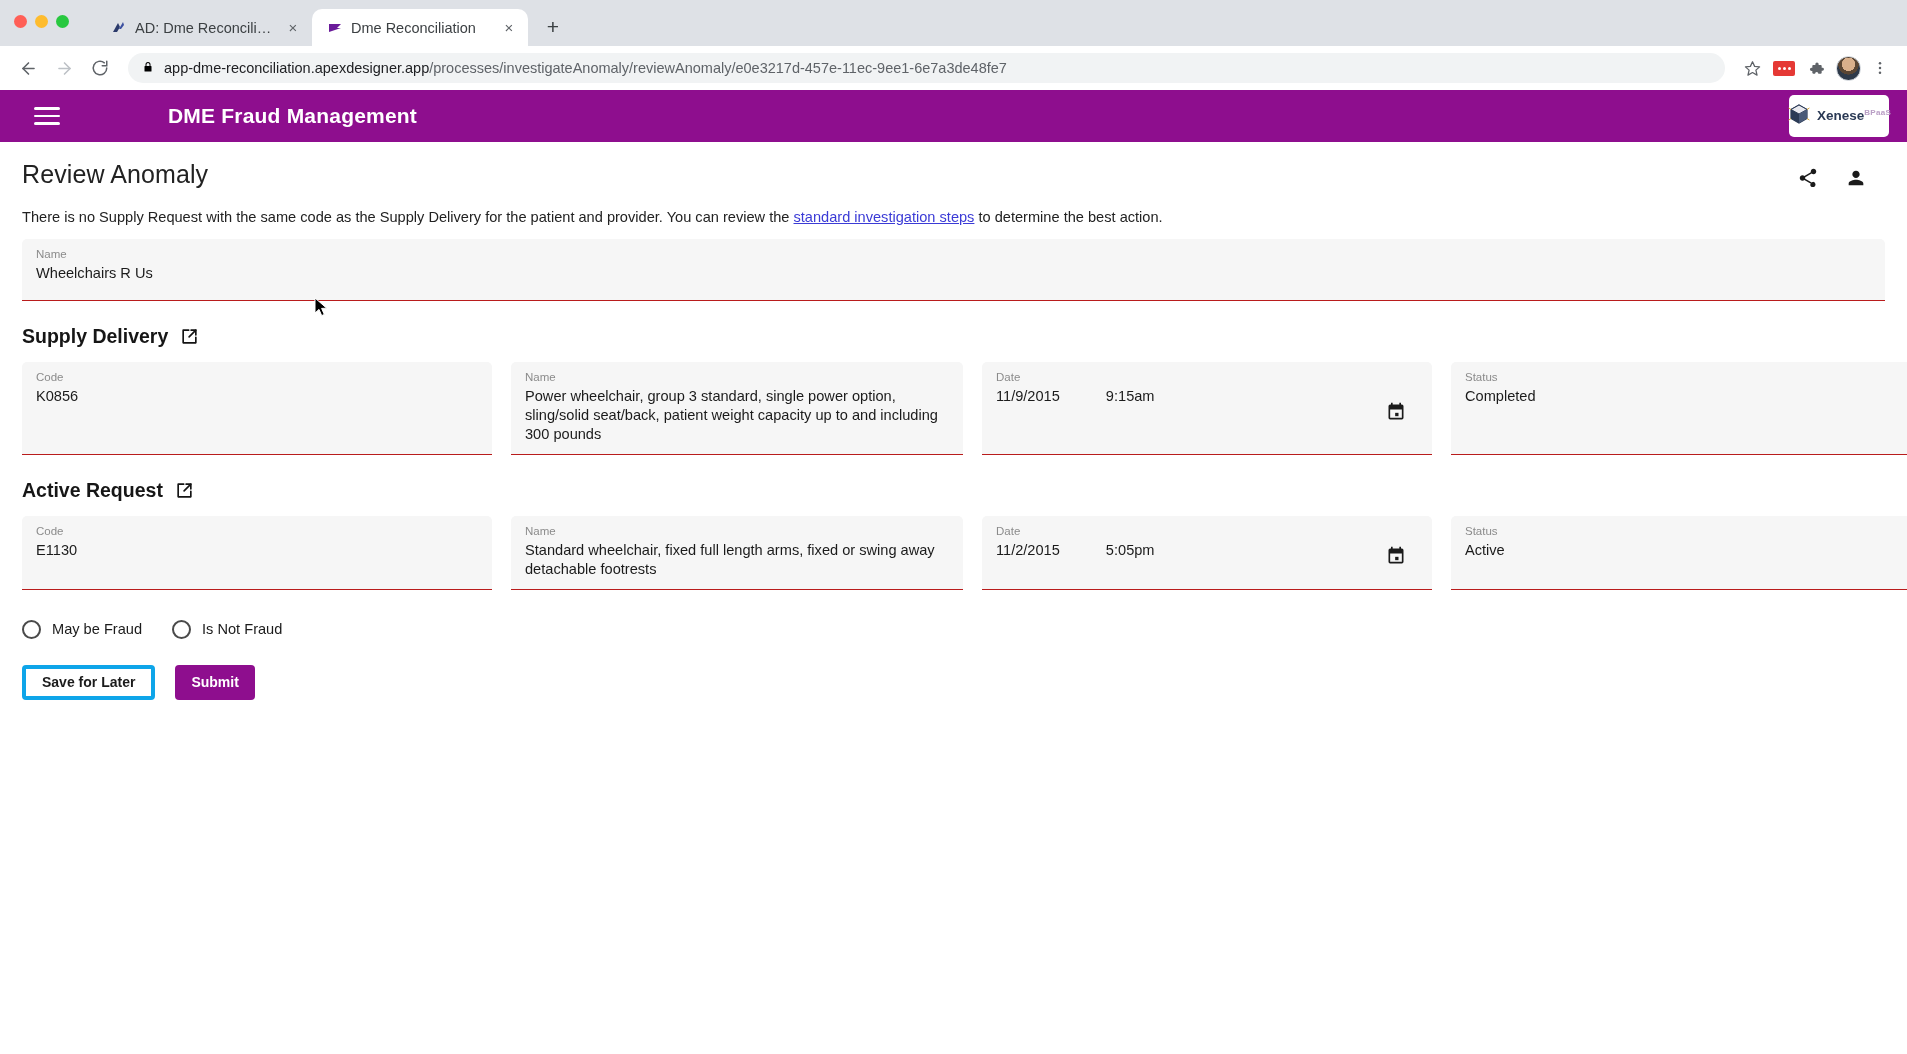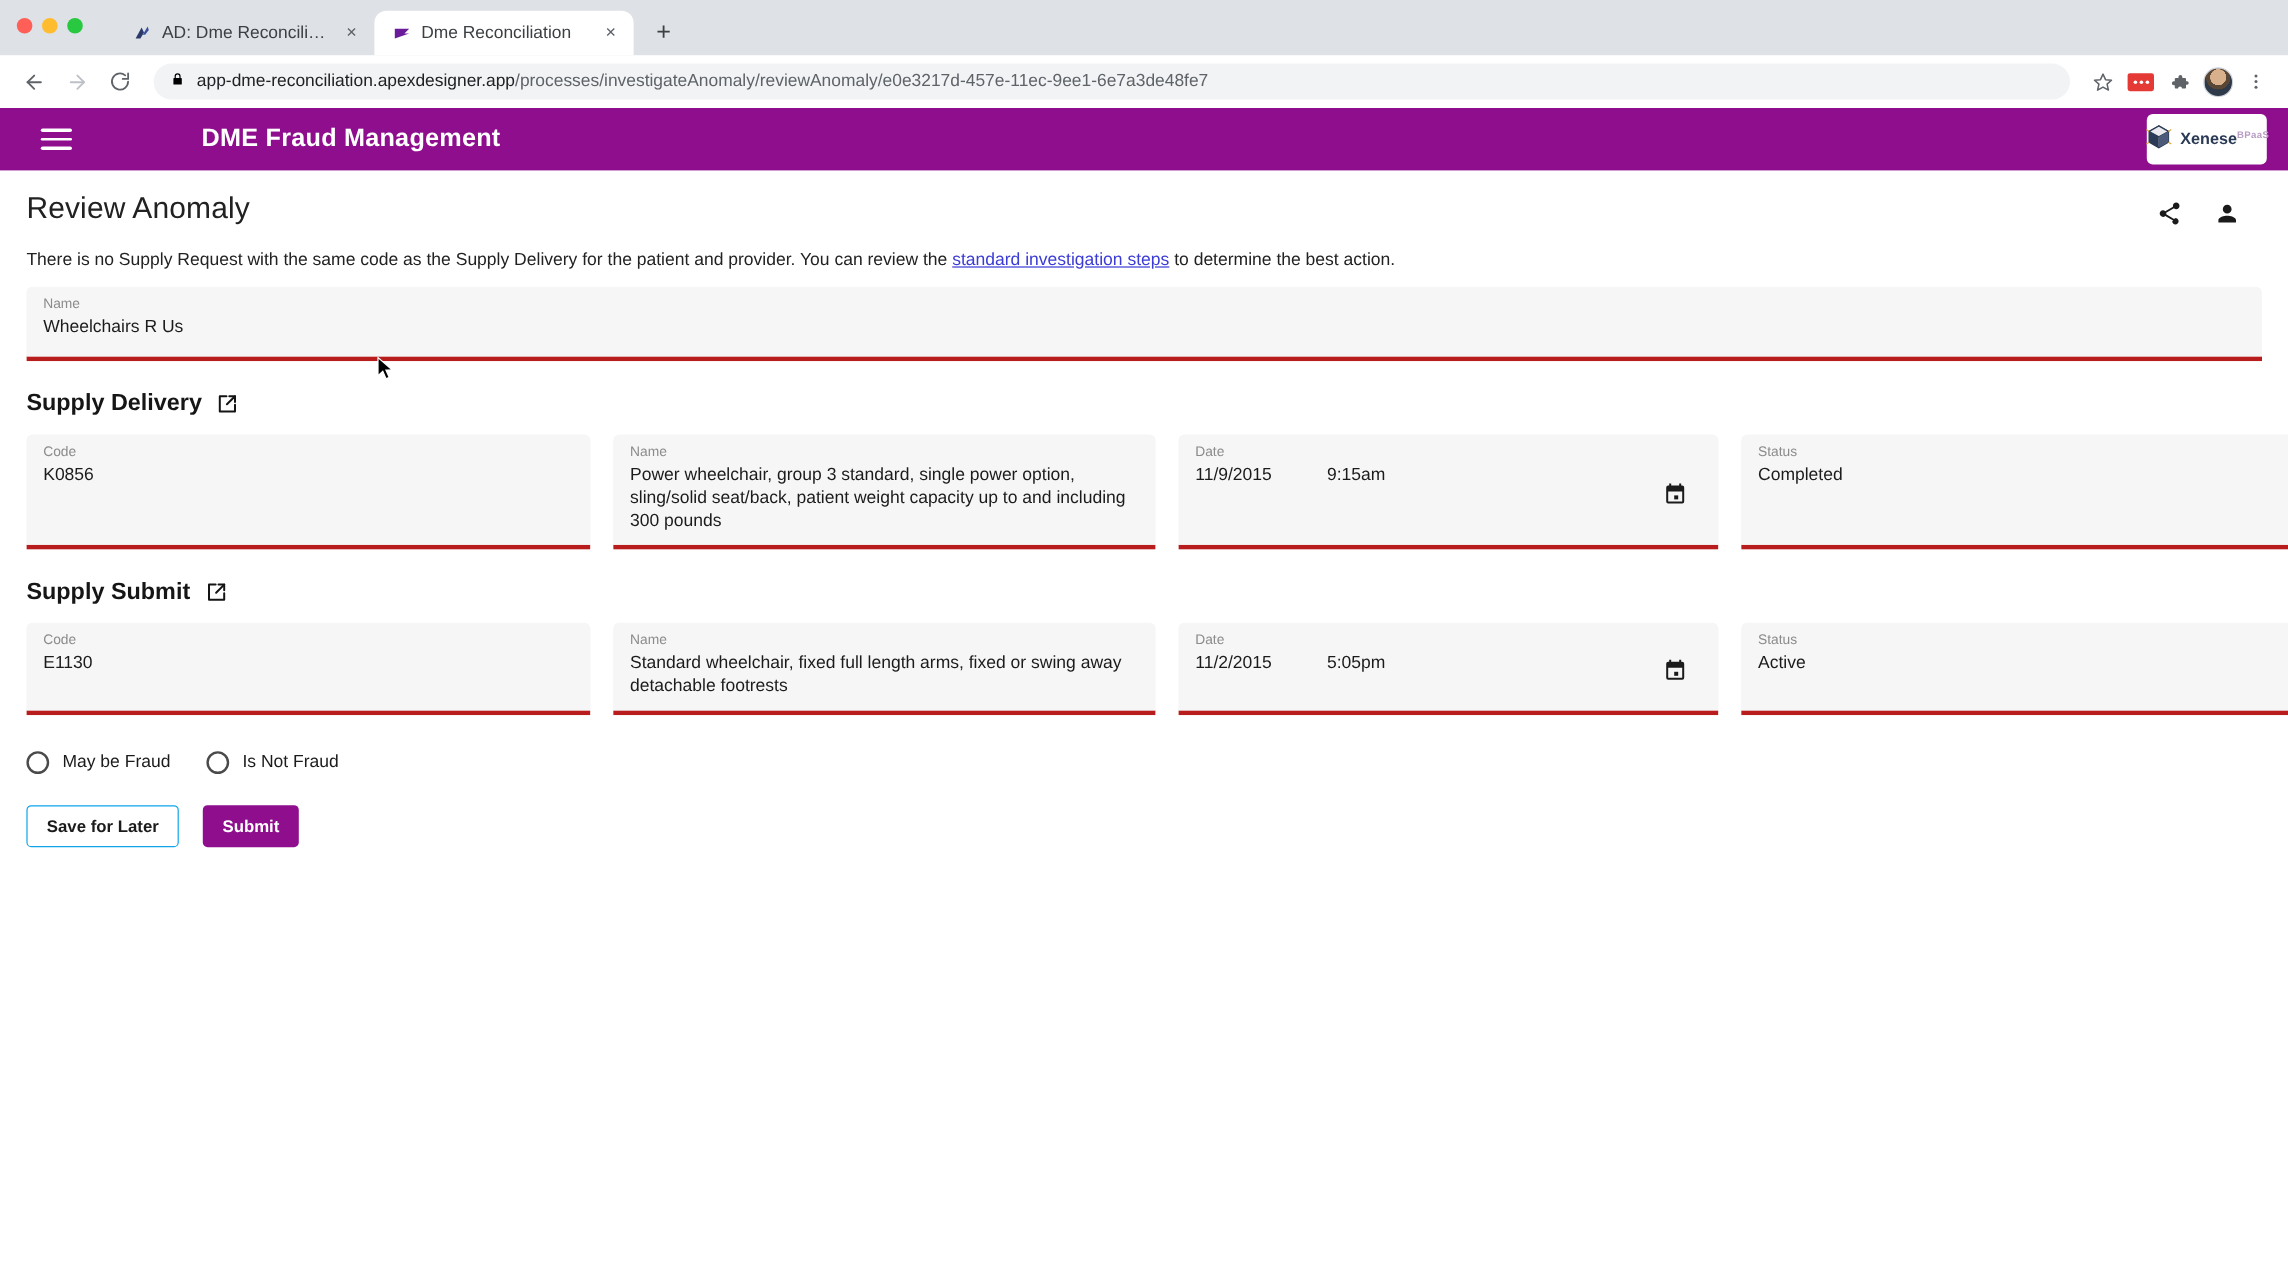--- a/index.html
+++ b/index.html
@@ -119,21 +119,21 @@
   .section-head {
     display: flex; align-items: center; gap: 12px;
     margin: 24px 0 0 0;
   }
   .section-title { font-size: 19.5px; font-weight: 700; color: #161616; }
   .ext-link-icon { color: #141414; display: flex; align-items: center; }
 
   .field-row { display: flex; gap: 19px; margin-top: 14px; }
   .field {
     background: #f6f6f6; border-radius: 5px 5px 0 0;
-    border-bottom: 4px solid #b91c1c;
+    border-bottom: 1px solid #b91c1c;
     padding: 9px 14px 10px 14px; min-height: 62px;
     display: flex; flex-direction: column; justify-content: flex-start;
     position: relative;
   }
   .field-label { font-size: 11.5px; color: #8b8b8b; margin-bottom: 4px; }
   .field-value { font-size: 14.6px; color: #1b1b1b; line-height: 1.3; }
   .field-wide-name { flex: 0 0 452px; }
   .field-code { flex: 0 0 470px; }
   .field-date { flex: 0 0 450px; }
   .field-status { flex: 0 0 474px; }
@@ -147,21 +147,21 @@
     width: 19px; height: 19px; border-radius: 50%;
     border: 2px solid #4a4a4a; display: block; flex: none;
   }
   .radio-label { font-size: 14.6px; color: #1b1b1b; }
 
   .btn-row { display: flex; align-items: center; gap: 20px; margin-top: 26px; }
   .btn {
     height: 35px; border-radius: 4px; display: flex; align-items: center;
     justify-content: center; font-size: 14px; font-weight: 700; padding: 0 16px;
   }
-  .btn-secondary { background: #ffffff; color: #1b1b1b; border: 1px solid #0ea5e9; }
+  .btn-secondary { background: #ffffff; color: #1b1b1b; border: 4px solid #0ea5e9; }
   .btn-primary { background: #8e0e8e; color: #ffffff; }
 
   .cursor { position: absolute; left: 314px; top: 297px; pointer-events: none; }
 </style>
 </head>
 <body>
 
 <div class="browser-chrome">
 
   <div class="tabstrip">
@@ -344,21 +344,21 @@
           </svg>
       </span>
     </div>
     <div class="field field-status">
       <span class="field-label">Status</span>
       <span class="field-value">Completed</span>
     </div>
   </div>
 
   <div class="section-head">
-    <span class="section-title">Supply Submit</span>
+    <span class="section-title">Active Request</span>
     <span class="ext-link-icon">
       <svg width="19" height="19" viewBox="0 0 24 24" fill="none" stroke="currentColor" stroke-width="2.1" stroke-linecap="round" stroke-linejoin="round">
           <path d="M4 4h7M4 4v16h16v-7"></path>
           <path d="M14 4h6v6"></path>
           <line x1="20" y1="4" x2="11.5" y2="12.5"></line>
         </svg>
     </span>
   </div>
   <div class="field-row">
     <div class="field field-code">

